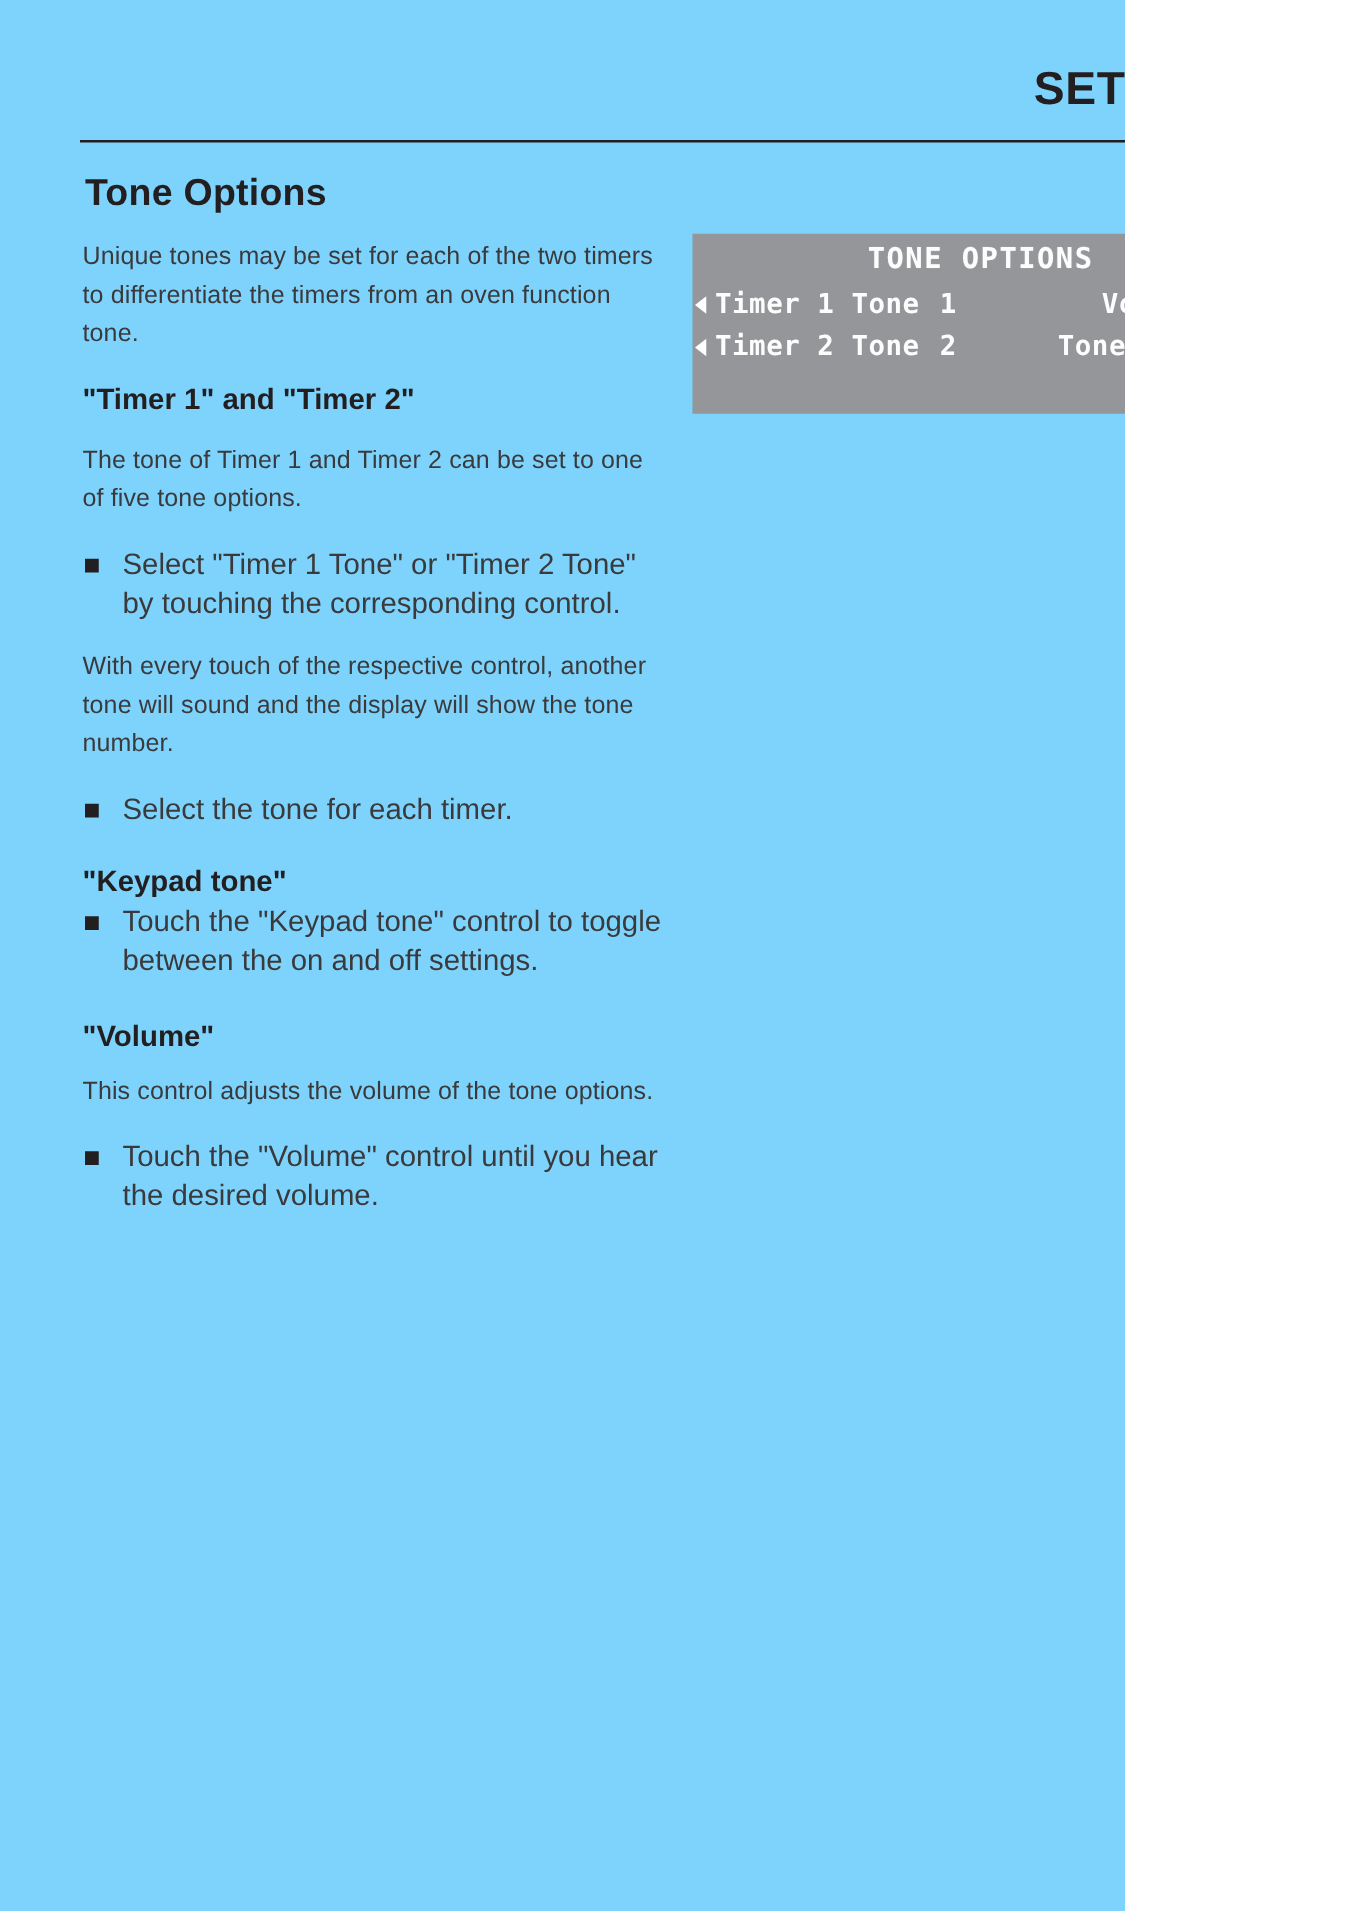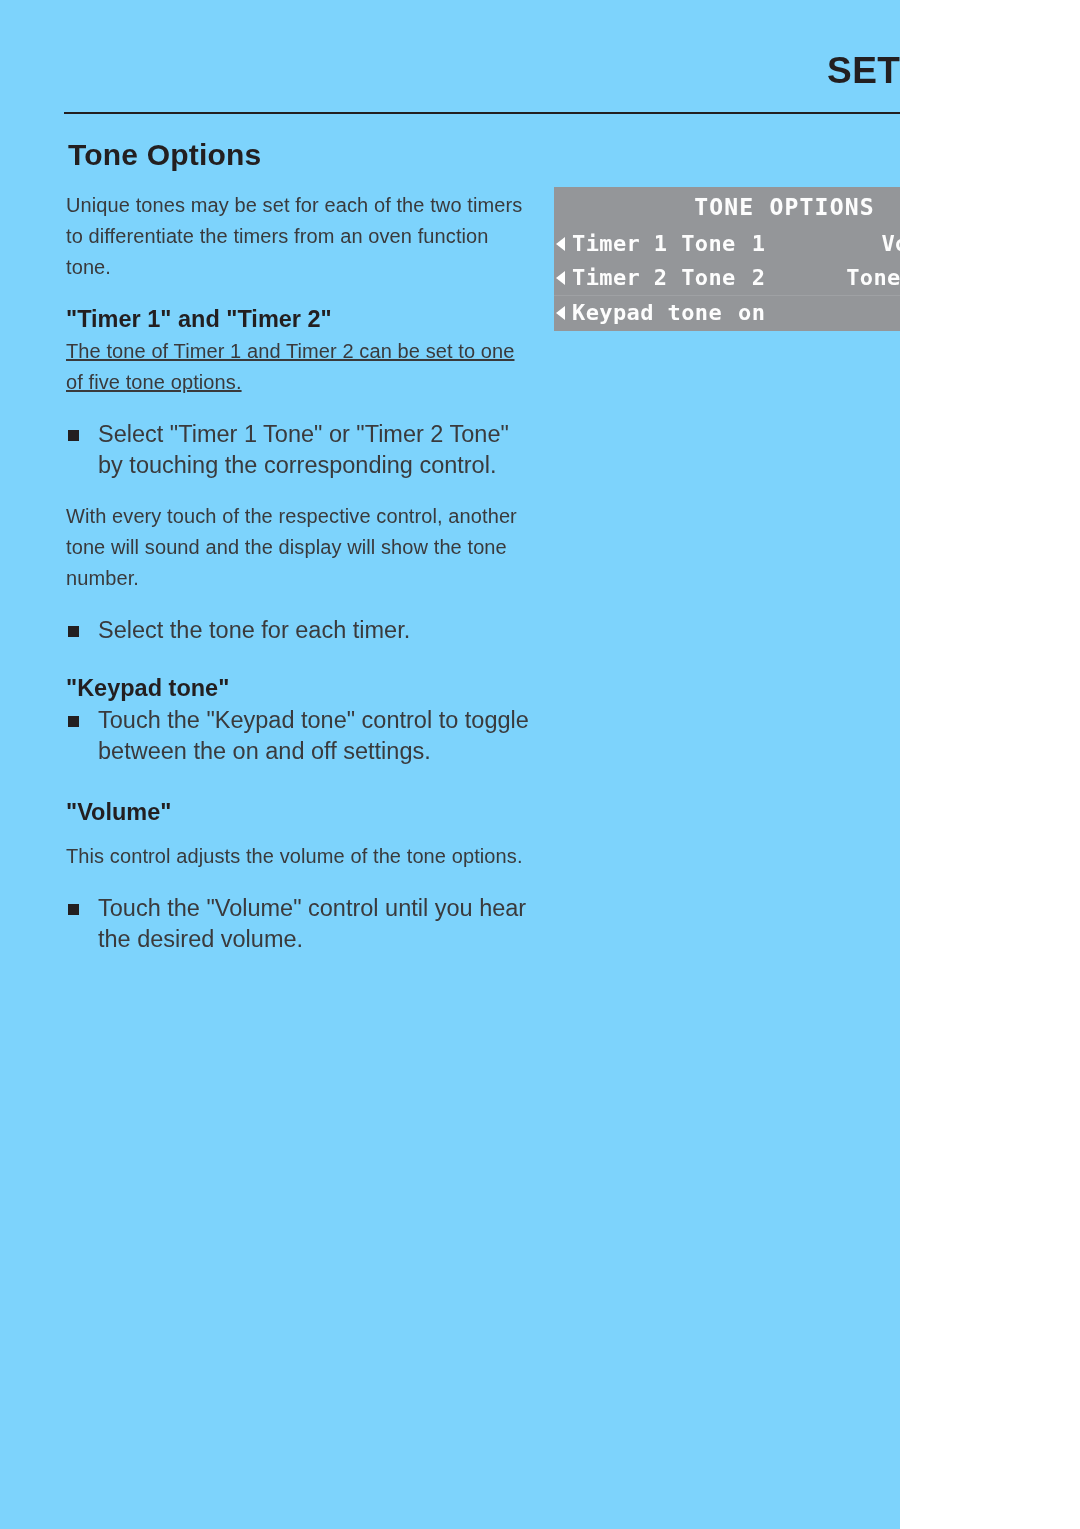--- a/index.html
+++ b/index.html
@@ -75,22 +75,21 @@
     color: #231f20;
     margin: 8px 0 2px 0;
   }
   .subhead.spaced {
     margin-top: 27px;
   }
   .subhead.spaced2 {
     margin-top: 30px;
   }
   .para.after-head {
-    margin-top: 2px;
-    text-decoration: underline;
+    margin-top: 19px;
   }
   .para.after-head2 {
     margin-top: 14px;
   }
 
   .bullet {
     position: relative;
     padding-left: 32px;
     font-size: 23.5px;
     line-height: 31px;
@@ -253,29 +252,17 @@
         <span class="cell-label">Timer 2 Tone</span>
         <span class="cell-value">2</span>
       </span>
       <span class="row-right">
         <span class="cell-label">Tone</span>
         <span class="cell-value tight">Short</span>
         <span class="arrow arrow-right"></span>
       </span>
     </div>
 
-    <div class="display-row sep">
-      <span class="row-left">
-        <span class="arrow arrow-left"></span>
-        <span class="cell-label">Keypad tone</span>
-        <span class="cell-value">on</span>
-      </span>
-      <span class="row-right">
-        <span class="cell-label"></span>
-        <span class="cell-value">OK</span>
-        <span class="arrow arrow-right"></span>
-      </span>
-    </div>
   </div>
 
   <div class="page-number">17</div>
 
 </div>
 
 </body></html>

